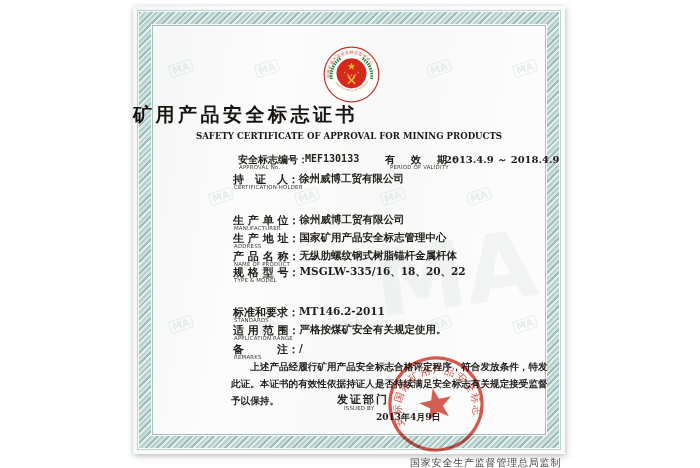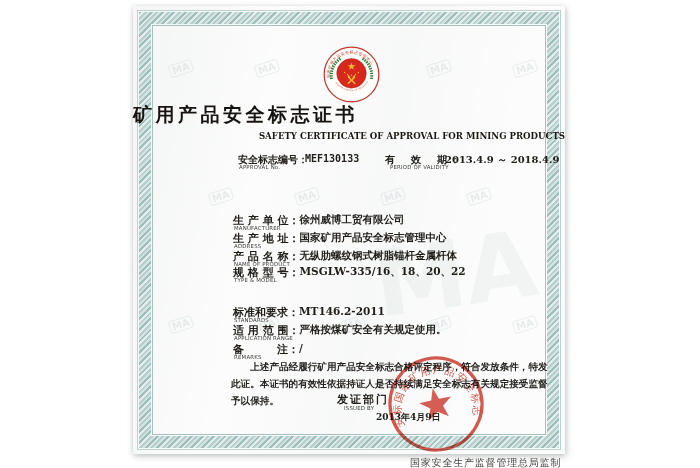--- a/index.html
+++ b/index.html
@@ -34,21 +34,21 @@
 
   .content { position:absolute; inset:0; }
 
   
   .emblem { position:absolute; left:190px; top:40px; width:57px; height:57px; }
 
   
   .title-zh { position:absolute; top:96px; left:0; width:100%; text-align:left;
               font-size:19px; font-weight:700; letter-spacing:3.5px; color:#171310;
               white-space:nowrap; }
-  .title-en { position:absolute; top:125px; left:0; width:100%; text-align:right;
+  .title-en { position:absolute; top:125px; left:0; width:100%; text-align:center;
               font-size:8.6px; font-weight:700; color:#1c1814; letter-spacing:0; white-space:nowrap; }
 
   
   .toprow { position:absolute; top:147px; left:0; width:100%; font-size:10px; color:#23201c; }
   .toprow .lbl { position:absolute; font-weight:600; white-space:pre; }
   .toprow .val { position:absolute; font-weight:700; white-space:nowrap; }
   .cap { position:absolute; font-family:"DejaVu Sans","Liberation Sans",sans-serif;
          font-size:5.4px; color:#3c3a36; white-space:nowrap; letter-spacing:.2px; }
 
   
@@ -144,20 +144,24 @@
 
       <div class="toprow">
         <span class="lbl" style="left:105px;">安全标志编号：</span>
         <span class="val" style="left:172px;font-family:'DejaVu Sans Mono','Liberation Mono',monospace;">MEF130133</span>
         <span class="cap" style="left:106px;top:11px;">APPROVAL No.</span>
         <span class="lbl" style="left:252px;letter-spacing:3px;">有  效  期：</span>
         <span class="val" style="left:312px;text-align:center;">2013.4.9 ～ 2018.4.9</span>
         <span class="cap" style="left:257px;top:11px;">PERIOD OF VALIDITY</span>
       </div>
 
+      <div class="field" style="top:166px;">
+        <span class="flabel">持　证　人：</span><span class="fvalue">徐州威博工贸有限公司</span>
+        <span class="cap">CERTIFICATION HOLDER</span>
+      </div>
       <div class="field" style="top:207px;">
         <span class="flabel">生 产 单 位：</span><span class="fvalue">徐州威博工贸有限公司</span>
         <span class="cap">MANUFACTURER</span>
       </div>
       <div class="field" style="top:225px;">
         <span class="flabel">生 产 地 址：</span><span class="fvalue">国家矿用产品安全标志管理中心</span>
         <span class="cap">ADDRESS</span>
       </div>
       <div class="field" style="top:243px;">
         <span class="flabel">产 品 名 称：</span><span class="fvalue">无纵肋螺纹钢式树脂锚杆金属杆体</span>

